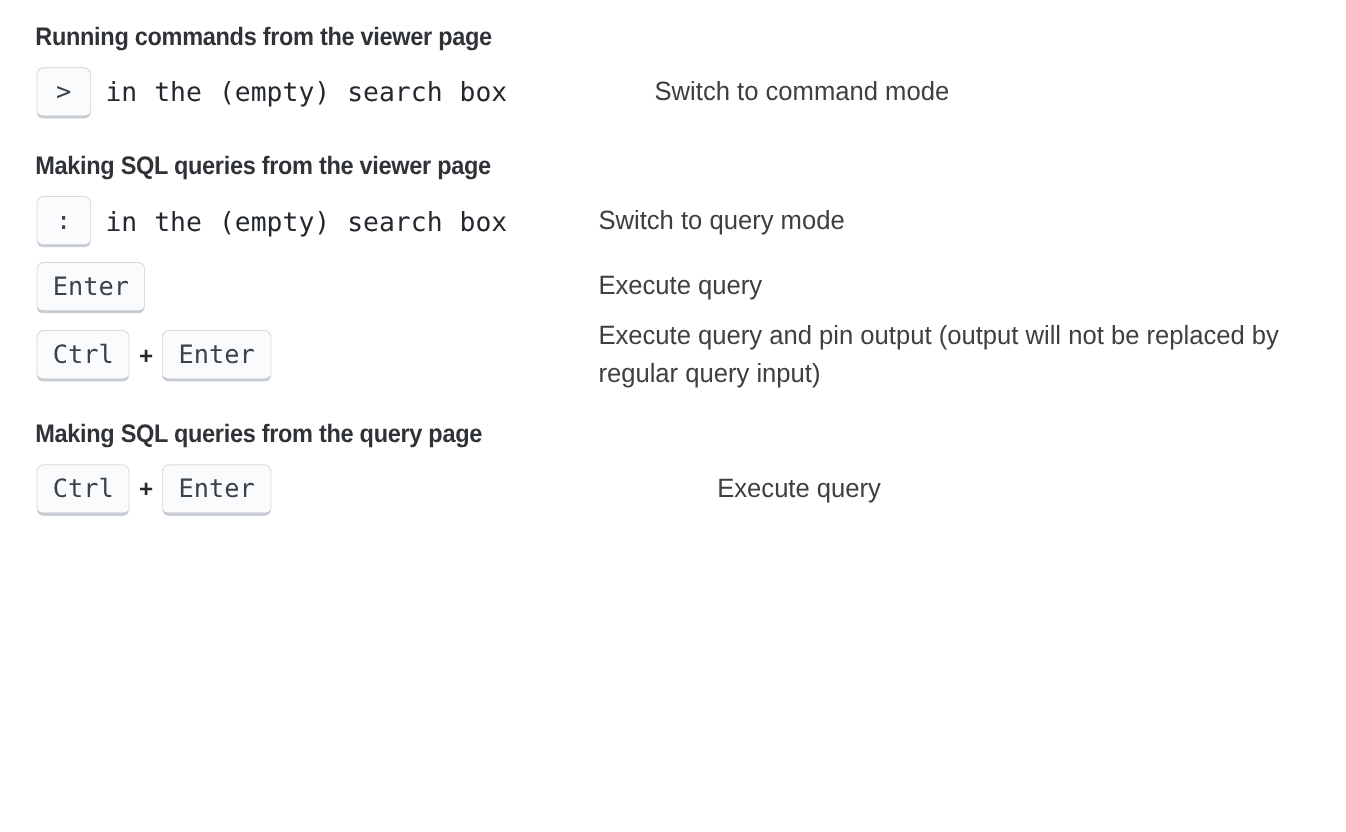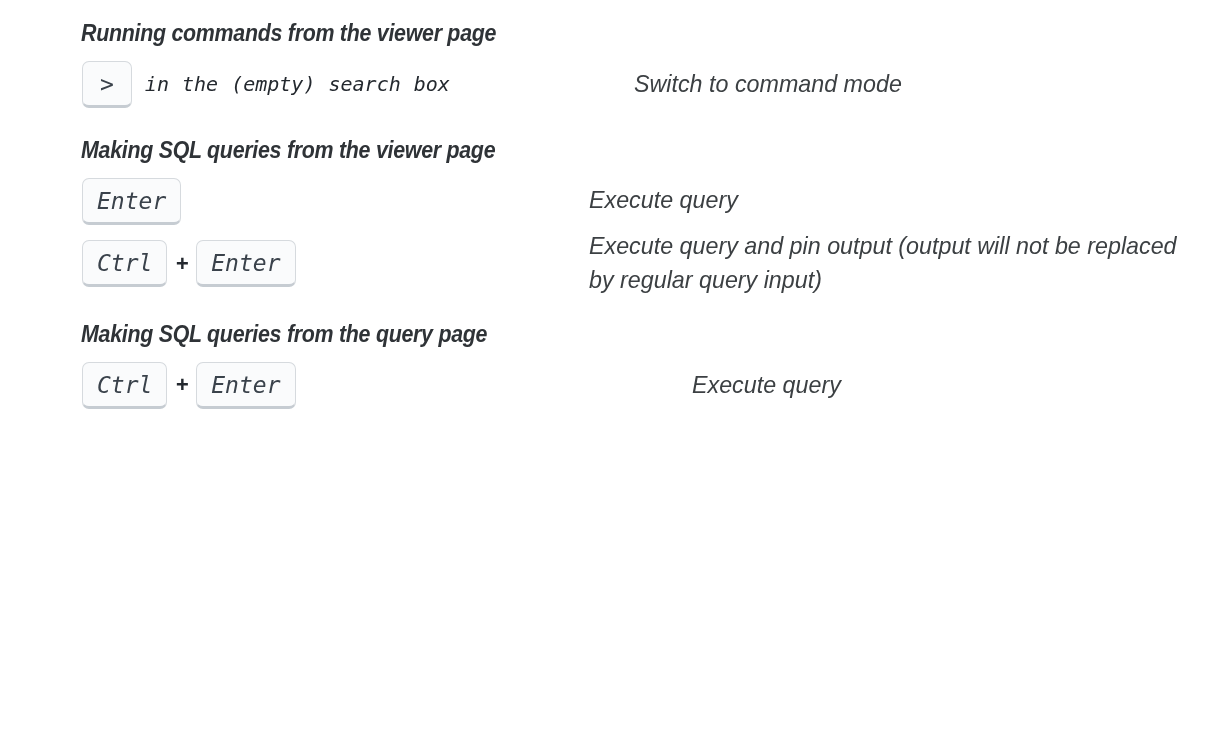--- a/index.html
+++ b/index.html
@@ -10,23 +10,22 @@
   body {
     width: 1224px;
     height: 756px;
     overflow: hidden;
     font-family: "Liberation Sans", sans-serif;
     color: #24292f;
     -webkit-font-smoothing: antialiased;
   }
 
   .page {
-    padding: 18px 0 0 81px;
+    padding: 18px 0 0 32px;
     box-sizing: border-box;
-    font-style: italic;
   }
 
   .section { margin: 0; }
   .section + .section { margin-top: 22px; }
 
   h3.section-heading {
     font-family: "Liberation Sans", sans-serif;
     font-weight: bold;
     font-size: 23px;
     line-height: 30px;
@@ -102,21 +101,21 @@
     font-family: "Liberation Sans", sans-serif;
     font-weight: bold;
     font-size: 22px;
     color: #24292f;
     padding: 0 7px;
     vertical-align: middle;
   }
 
   .mono-text {
     font-family: "DejaVu Sans Mono", "Liberation Mono", monospace;
-    font-size: 20px;
+    font-size: 24px;
     color: #24292f;
     vertical-align: middle;
     padding-left: 8px;
   }
   .mono-text.tight { padding-left: 12px; }
 </style>
 </head>
 <body>
 
 <div class="page">
@@ -132,20 +131,26 @@
           <td class="desc-cell">Switch to command mode</td>
         </tr>
       </tbody>
     </table>
   </section>
 
   <section class="section">
     <h3 class="section-heading">Making SQL queries from the viewer page</h3>
     <table class="shortcut-table t2">
       <tbody>
+        <tr>
+          <td class="keys-cell">
+            <kbd class="key narrow">:</kbd><span class="mono-text tight">in the (empty) search box</span>
+          </td>
+          <td class="desc-cell">Switch to query mode</td>
+        </tr>
         <tr>
           <td class="keys-cell">
             <kbd class="key">Enter</kbd>
           </td>
           <td class="desc-cell">Execute query</td>
         </tr>
         <tr>
           <td class="keys-cell">
             <kbd class="key">Ctrl</kbd><span class="plus">+</span><kbd class="key">Enter</kbd>
           </td>

